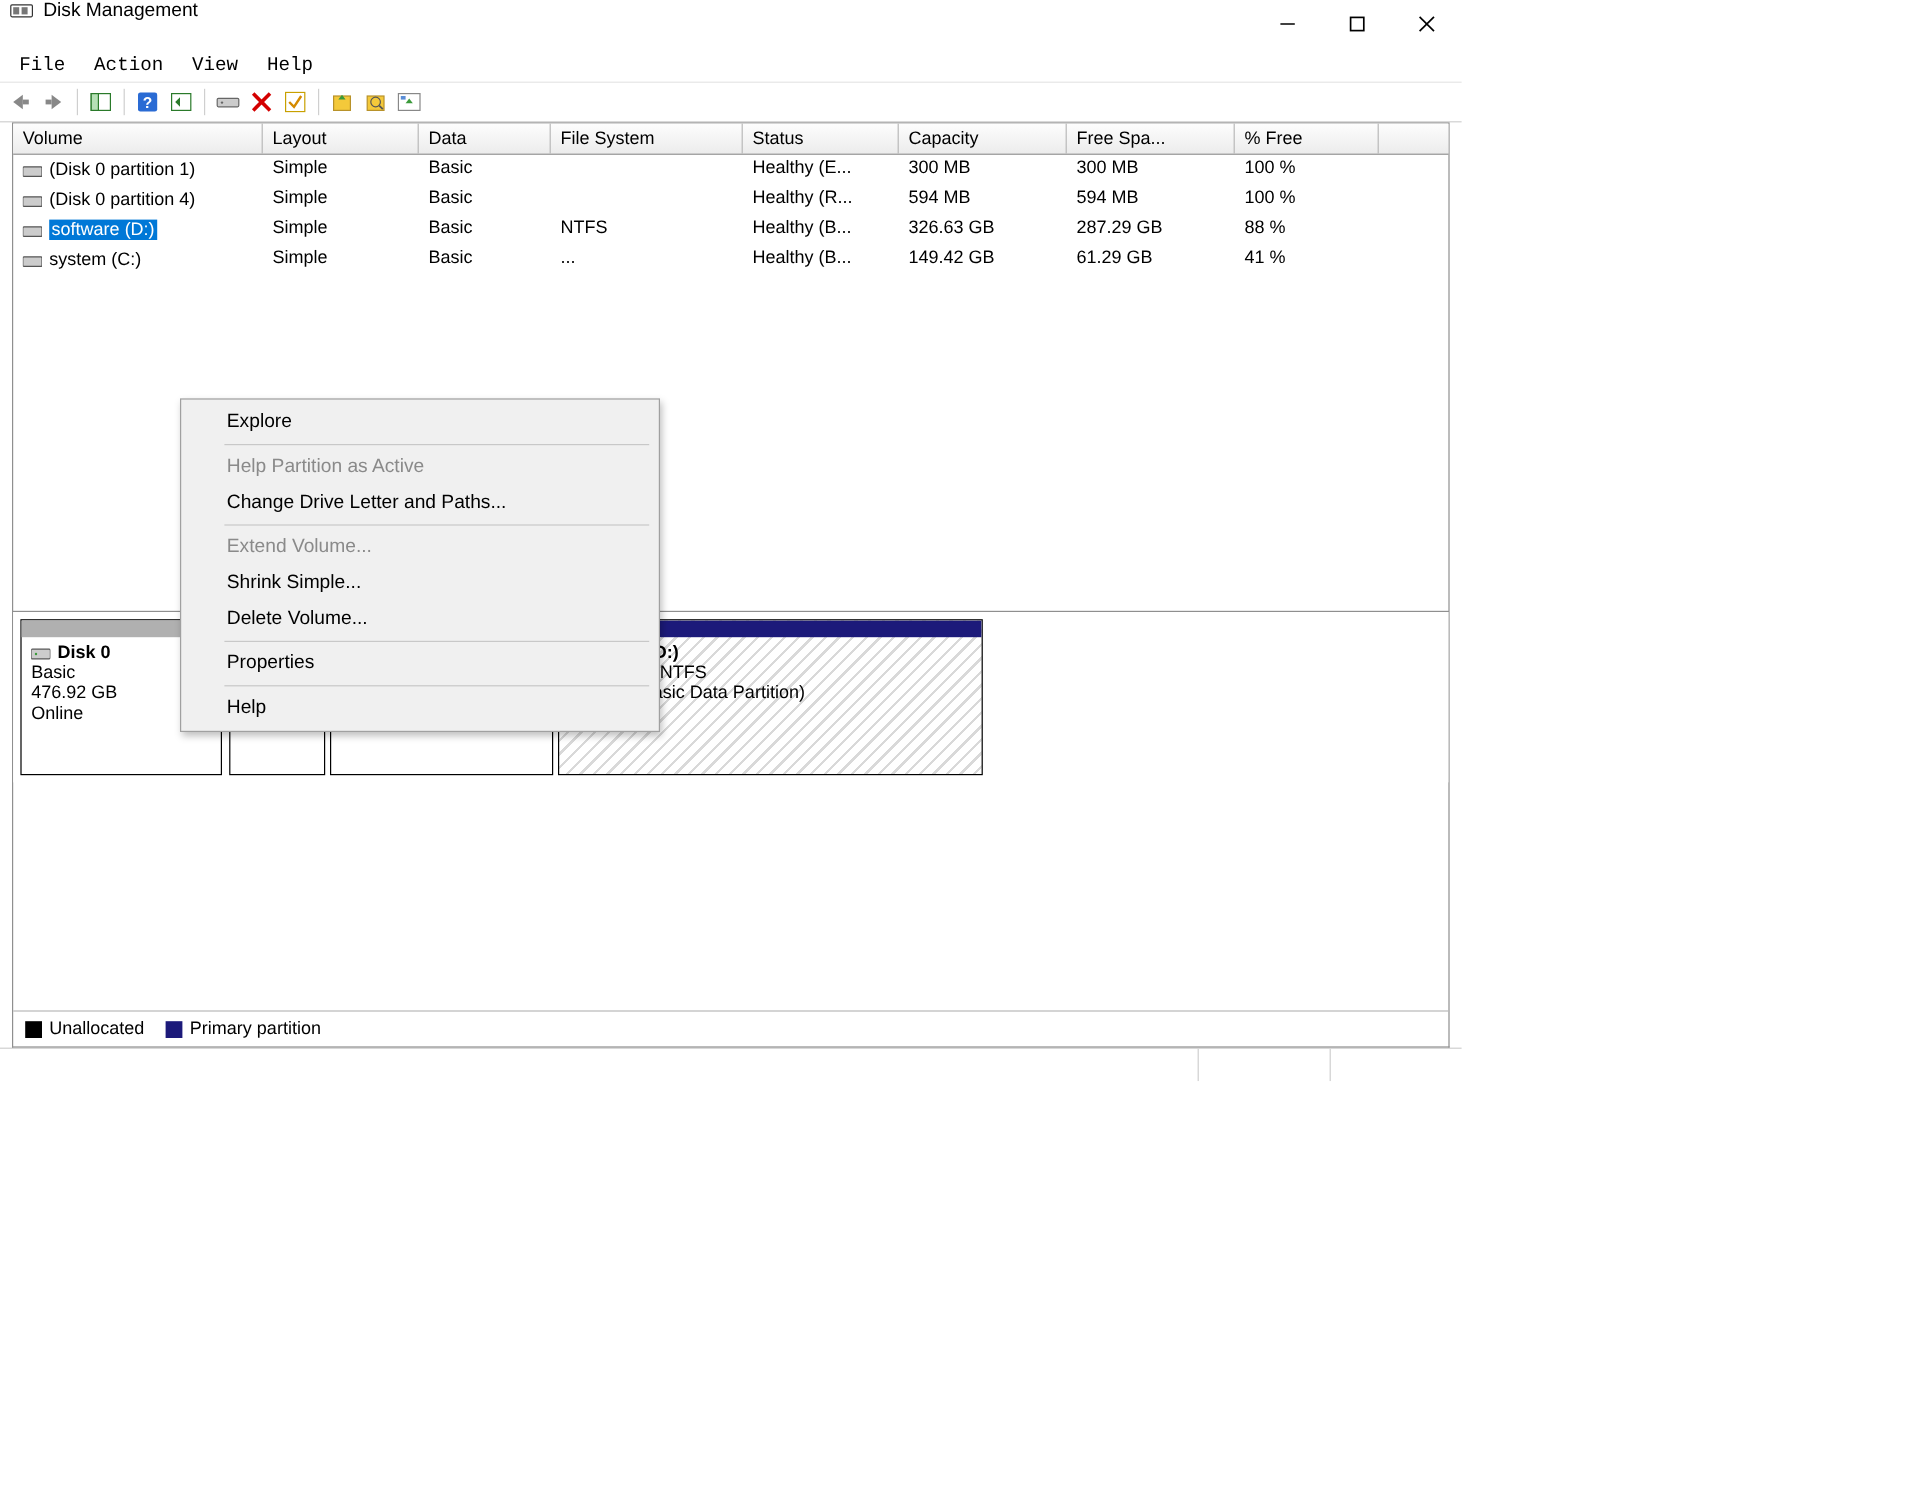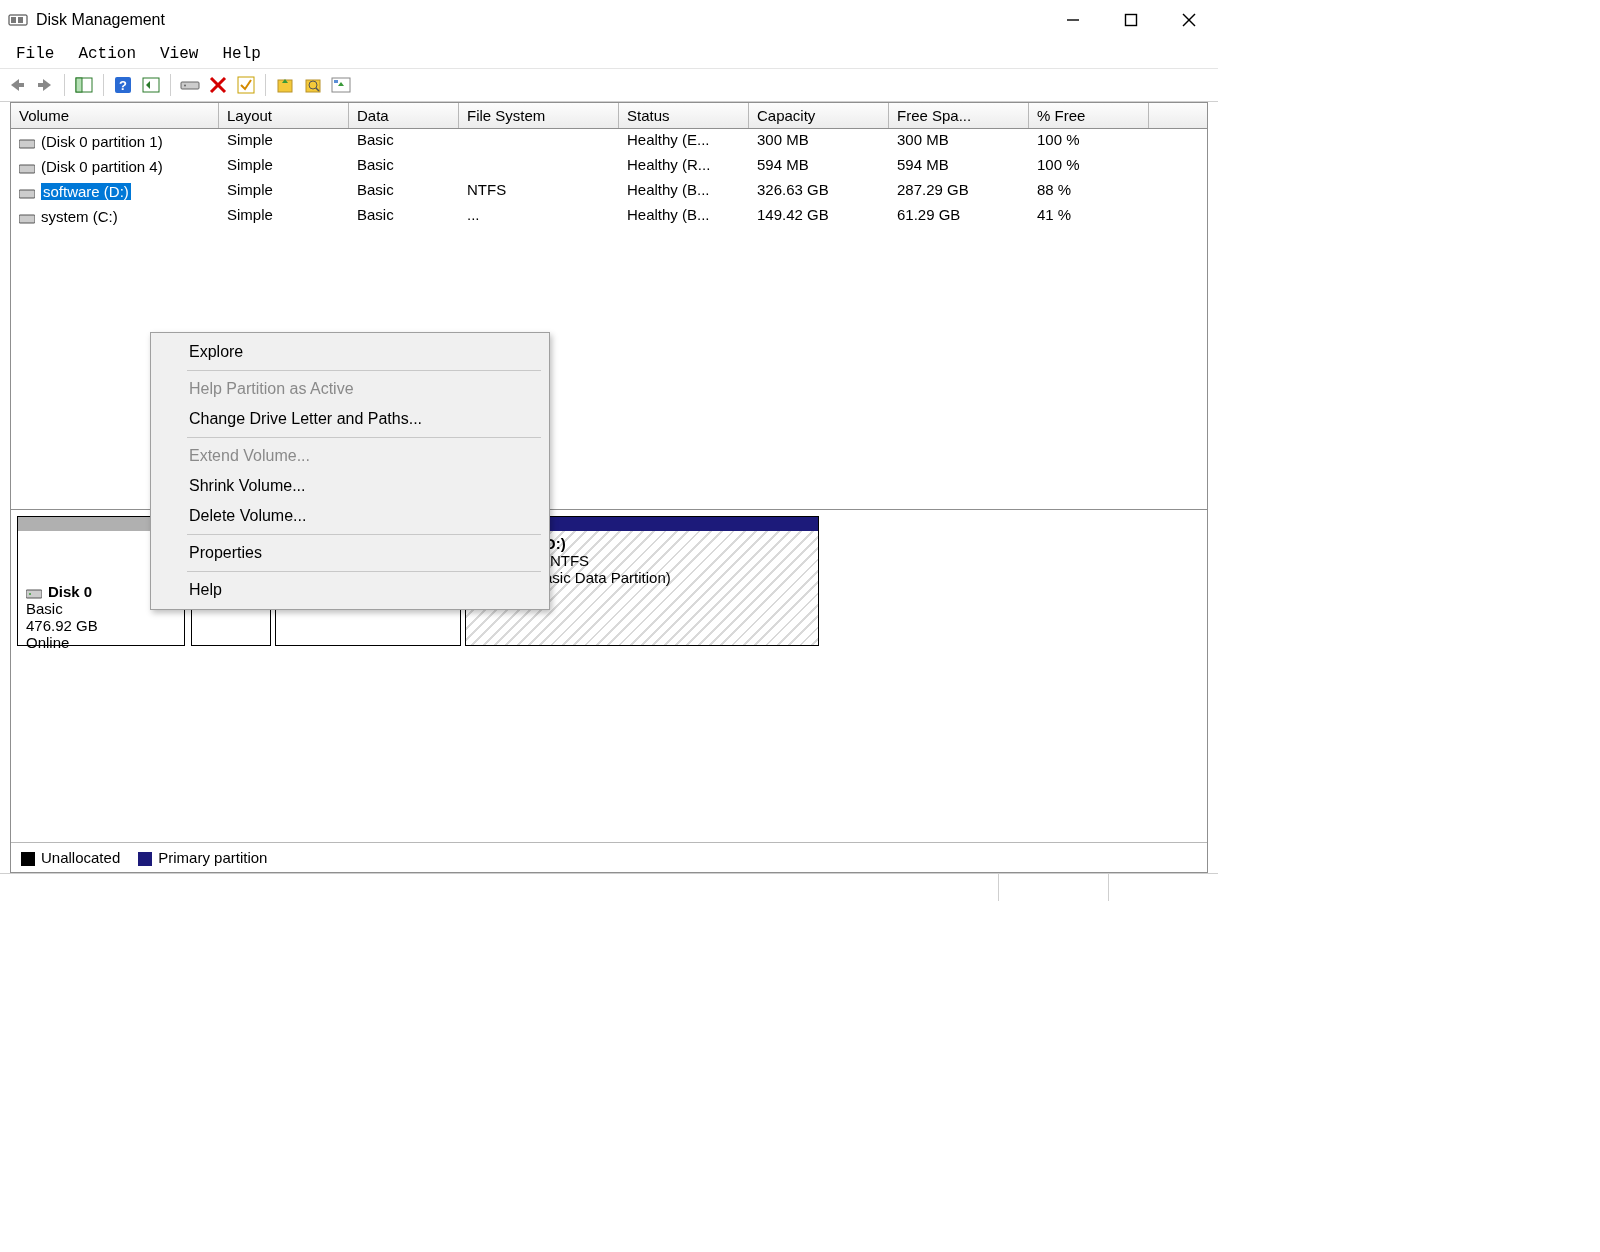--- a/index.html
+++ b/index.html
@@ -9,21 +9,20 @@
     font-size: 16px;
     color: #000;
     background: #fff;
     width: 1600px;
   }
   .window { width: 1218px; background: #fff; }
   
   .titlebar {
     height: 40px;
     display: flex;
-    align-items: center;
     padding: 0 0 0 8px;
   }
   .titlebar .app-icon { width: 20px; height: 18px; margin-right: 8px; display:inline-block; }
   .titlebar .title { flex: 0 0 auto; font-size: 16px; }
   .titlebar .spacer { flex: 1 1 auto; }
   .titlebar .winbtn {
     width: 58px; height: 40px;
     display: flex; align-items: center; justify-content: center;
     font-size: 16px; color:#000;
   }
@@ -94,21 +93,21 @@
     padding: 6px;
     background: #fff;
     height: 142px;
     gap: 6px;
   }
   .disk-info {
     width: 168px; border: 1px solid #000;
     position: relative; background:#fff;
   }
   .disk-info .stripe { height: 14px; background: #b0b0b0; }
-  .disk-info .content { padding: 4px 8px; font-size: 15px; margin-top: 48px; }
+  .disk-info .content { padding: 4px 8px; font-size: 15px; }
   .disk-info .content .name { font-weight: 600; display:flex; align-items:center; gap:6px;}
   .partitions { flex:1; display:flex; gap:4px; }
   .part {
     border: 1px solid #000; position: relative; background:#fff; overflow:hidden;
   }
   .part .stripe { height: 14px; background: #1c1a7a; }
   .part .content { padding: 4px 8px; font-size: 15px; }
   .part .content .pname { font-weight:600; }
   .part.selected {
     background: repeating-linear-gradient(135deg, #fff 0 6px, #d9d9d9 6px 8px);
@@ -398,21 +397,21 @@
     </div>
 
     <div class="context-menu" id="context-menu">
       <div class="gutter"></div>
         <div class="cm-item">Explore</div>
         <div class="cm-sep"></div>
         <div class="cm-item disabled">Help Partition as Active</div>
         <div class="cm-item">Change Drive Letter and Paths...</div>
         <div class="cm-sep"></div>
         <div class="cm-item disabled">Extend Volume...</div>
-        <div class="cm-item">Shrink Volume...</div>
+        <div class="cm-item">Shrink Simple...</div>
         <div class="cm-item">Delete Volume...</div>
         <div class="cm-sep"></div>
         <div class="cm-item">Properties</div>
         <div class="cm-sep"></div>
         <div class="cm-item">Help</div>
       </div>
   </div>
 
   <div class="statusbar">
     <div class="cell first"></div>

